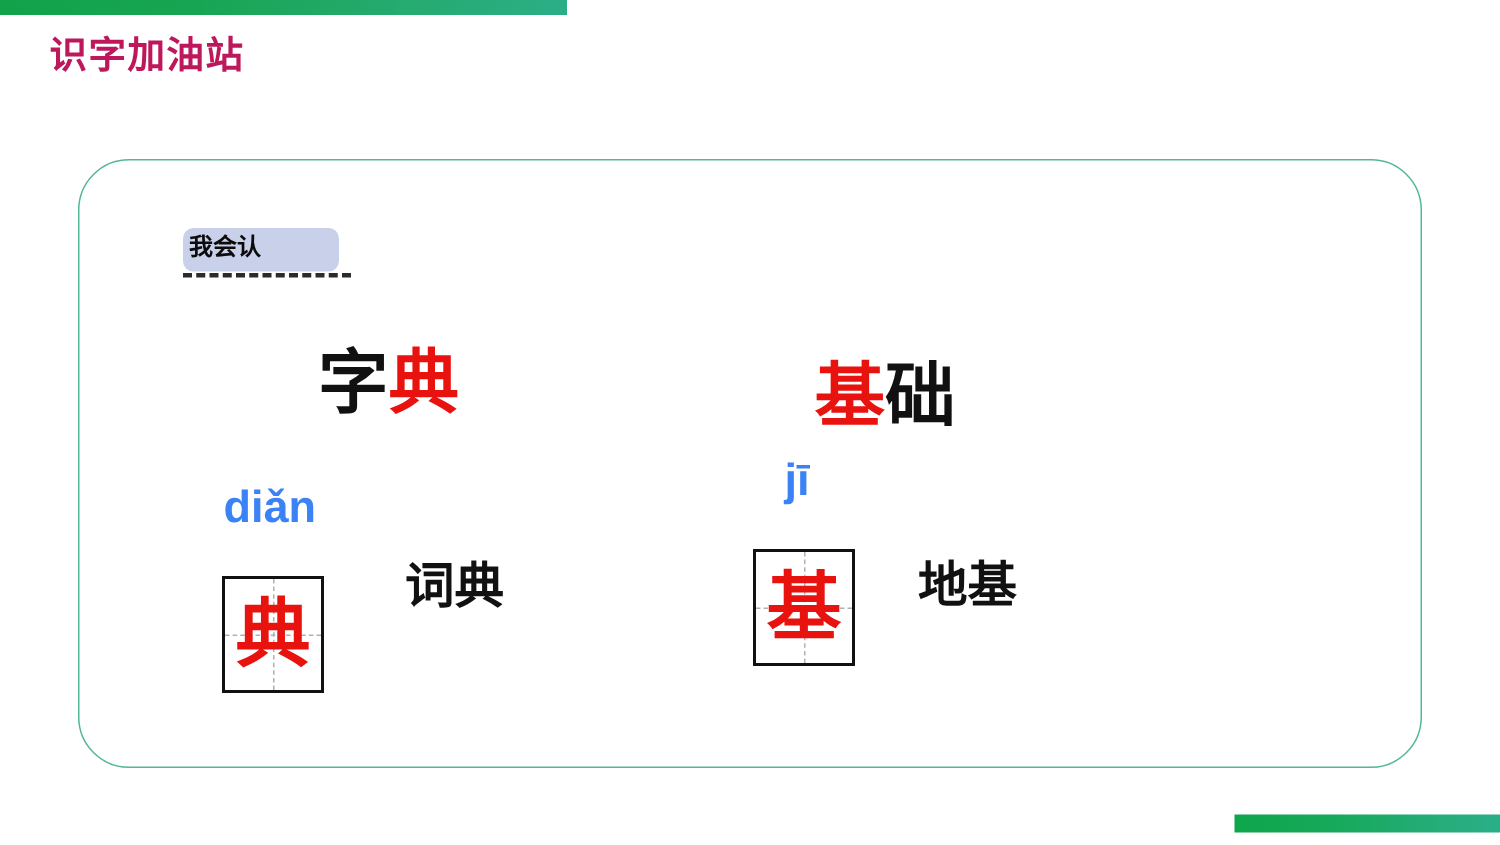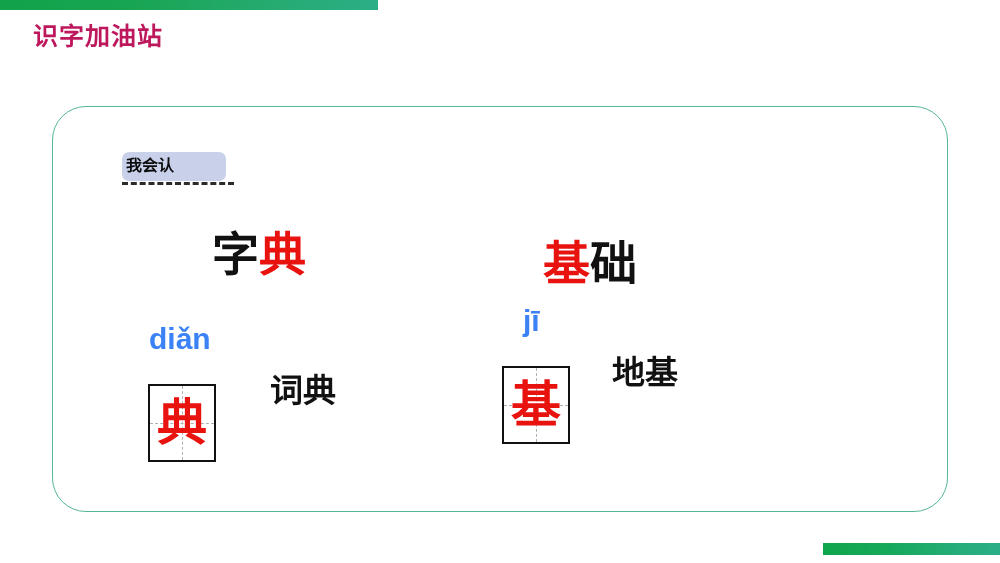--- a/index.html
+++ b/index.html
@@ -185,21 +185,21 @@
   .group-right .examples { left: 85px; }
 
   .example-word {
     font-size: 33px;
     font-weight: bold;
     color: #111111;
     line-height: 50px;
     white-space: nowrap;
   }
   .group-left  .example-word.first { padding-left: 42px; }
-  .group-right .example-word.first { padding-left: 32px; }
+  .group-right .example-word.first { padding-left: 32px; margin-top: 17px; }
 </style>
 </head>
 <body>
 
 <div class="top-bar"></div>
 
 <div class="slide-title">识字加油站</div>
 
 <div class="card"></div>
 

